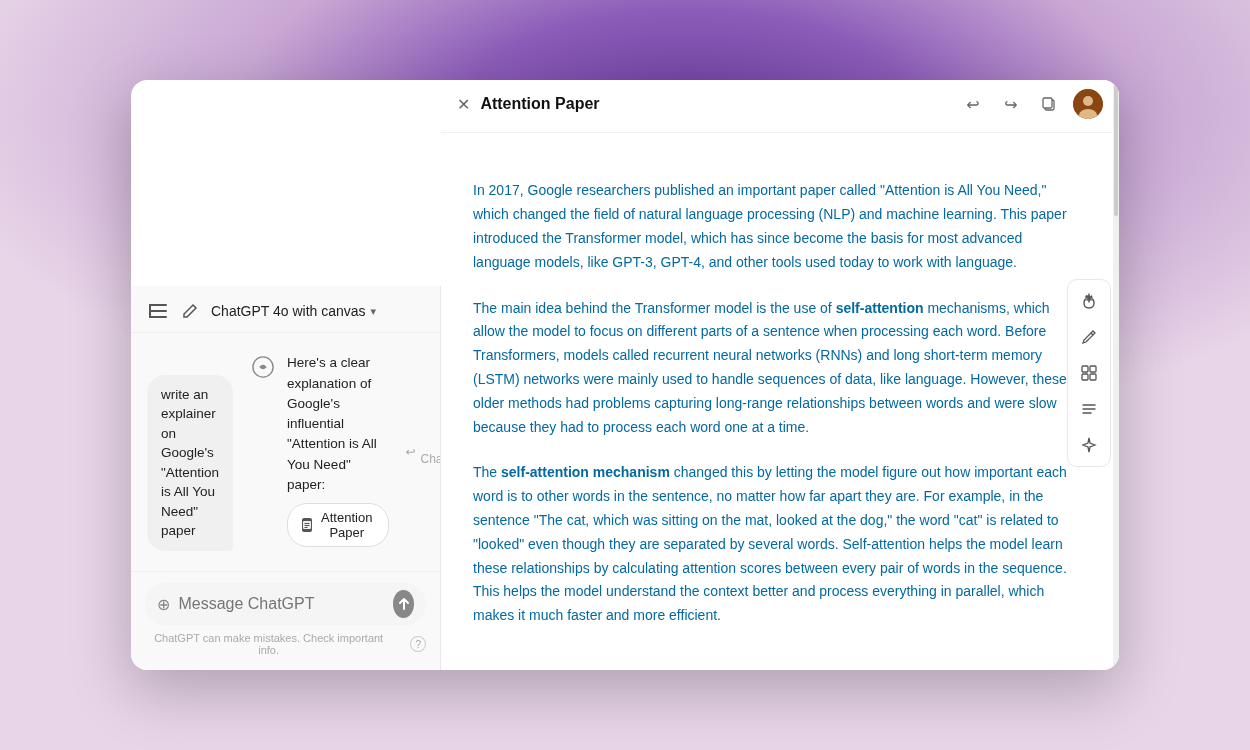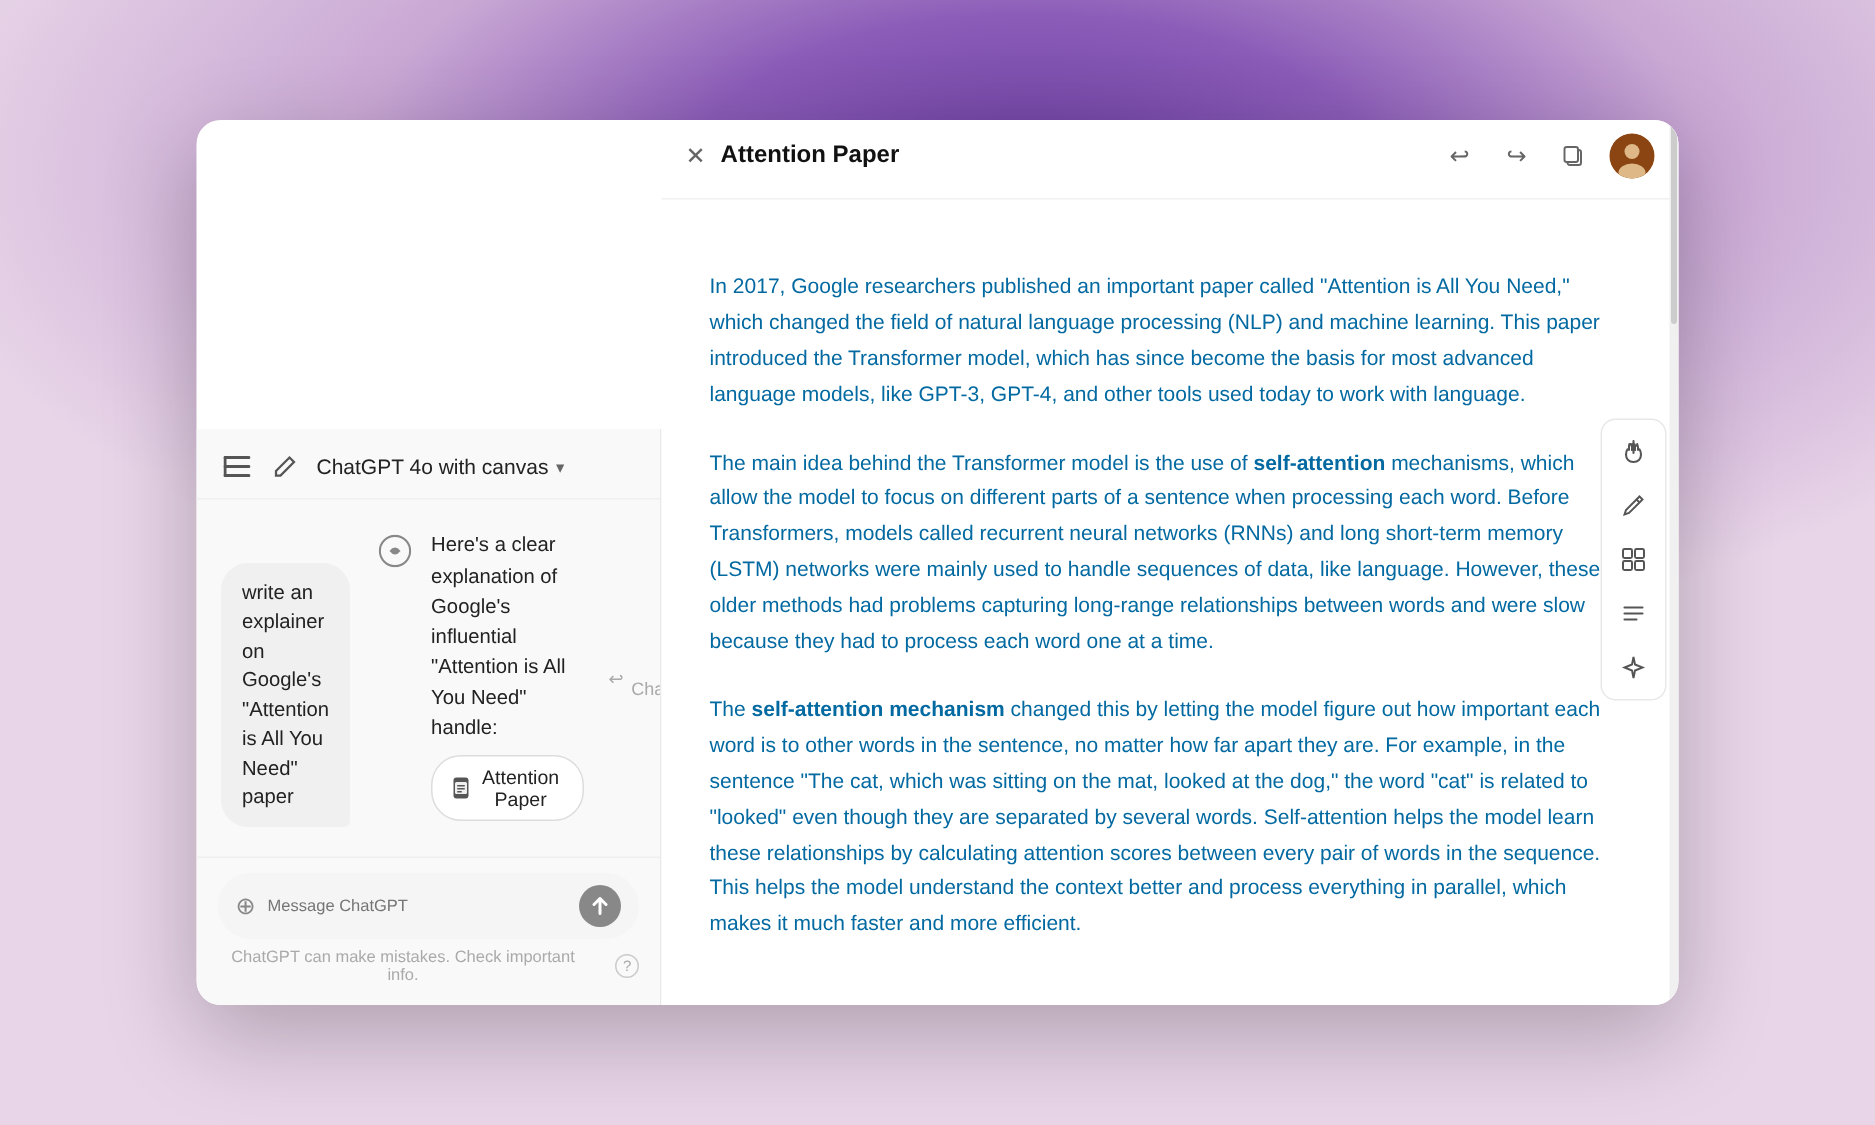--- a/index.html
+++ b/index.html
@@ -184,21 +184,21 @@
     }
     .attach-icon {
       color: #888;
       font-size: 16px;
       cursor: pointer;
     }
     .message-input {
       flex: 1;
       border: none;
       background: transparent;
-      font-size: 11px;
+      font-size: 16px;
       color: #14532d;
       outline: none;
     }
     .send-button {
       width: 28px; height: 28px;
       border-radius: 50%;
       background: #888;
       border: none;
       cursor: pointer;
       display: flex; align-items: center; justify-content: center;
@@ -374,21 +374,21 @@
       <div class="user-bubble">write an explainer on Google's "Attention is All You Need" paper</div>
 
       <div class="assistant-message">
         <div class="assistant-icon">
           <svg viewBox="0 0 24 24" fill="none" xmlns="http://www.w3.org/2000/svg">
             <circle cx="12" cy="12" r="11" stroke="#888" stroke-width="1.5"></circle>
             <path d="M8 12 Q12 7 16 12 Q12 17 8 12Z" fill="#888"></path>
           </svg>
         </div>
         <div>
-          <div class="assistant-text">Here's a clear explanation of Google's influential "Attention is All You Need" handle:</div>
+          <div class="assistant-text">Here's a clear explanation of Google's influential "Attention is All You Need" paper:</div>
           <button class="canvas-button">
             <div class="canvas-button-icon">
               <svg width="10" height="10" viewBox="0 0 10 10" fill="white">
                 <rect x="1" y="1" width="8" height="8" rx="1" fill="white" opacity="0.9"></rect>
                 <rect x="2.5" y="3" width="5" height="1" fill="#555"></rect>
                 <rect x="2.5" y="5" width="5" height="1" fill="#555"></rect>
                 <rect x="2.5" y="7" width="3" height="1" fill="#555"></rect>
               </svg>
             </div>
             <span>Attention Paper</span>

